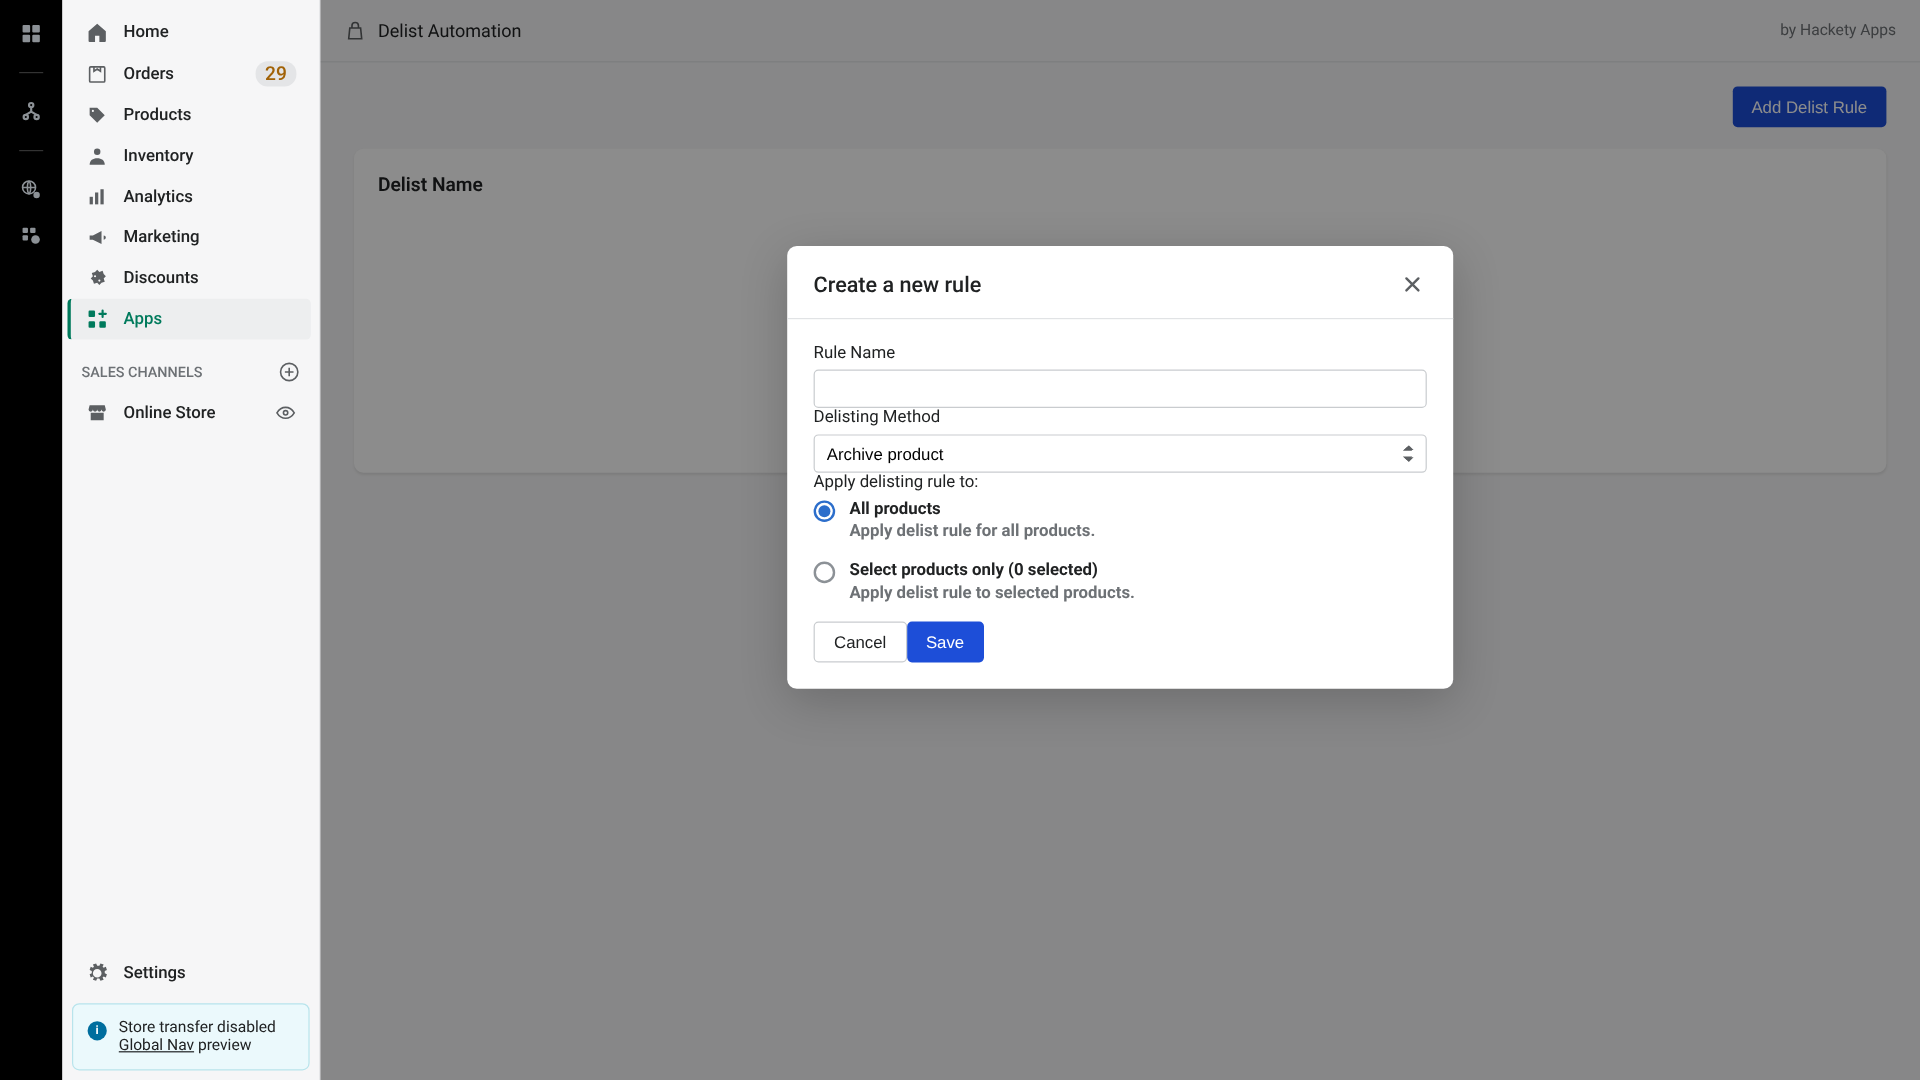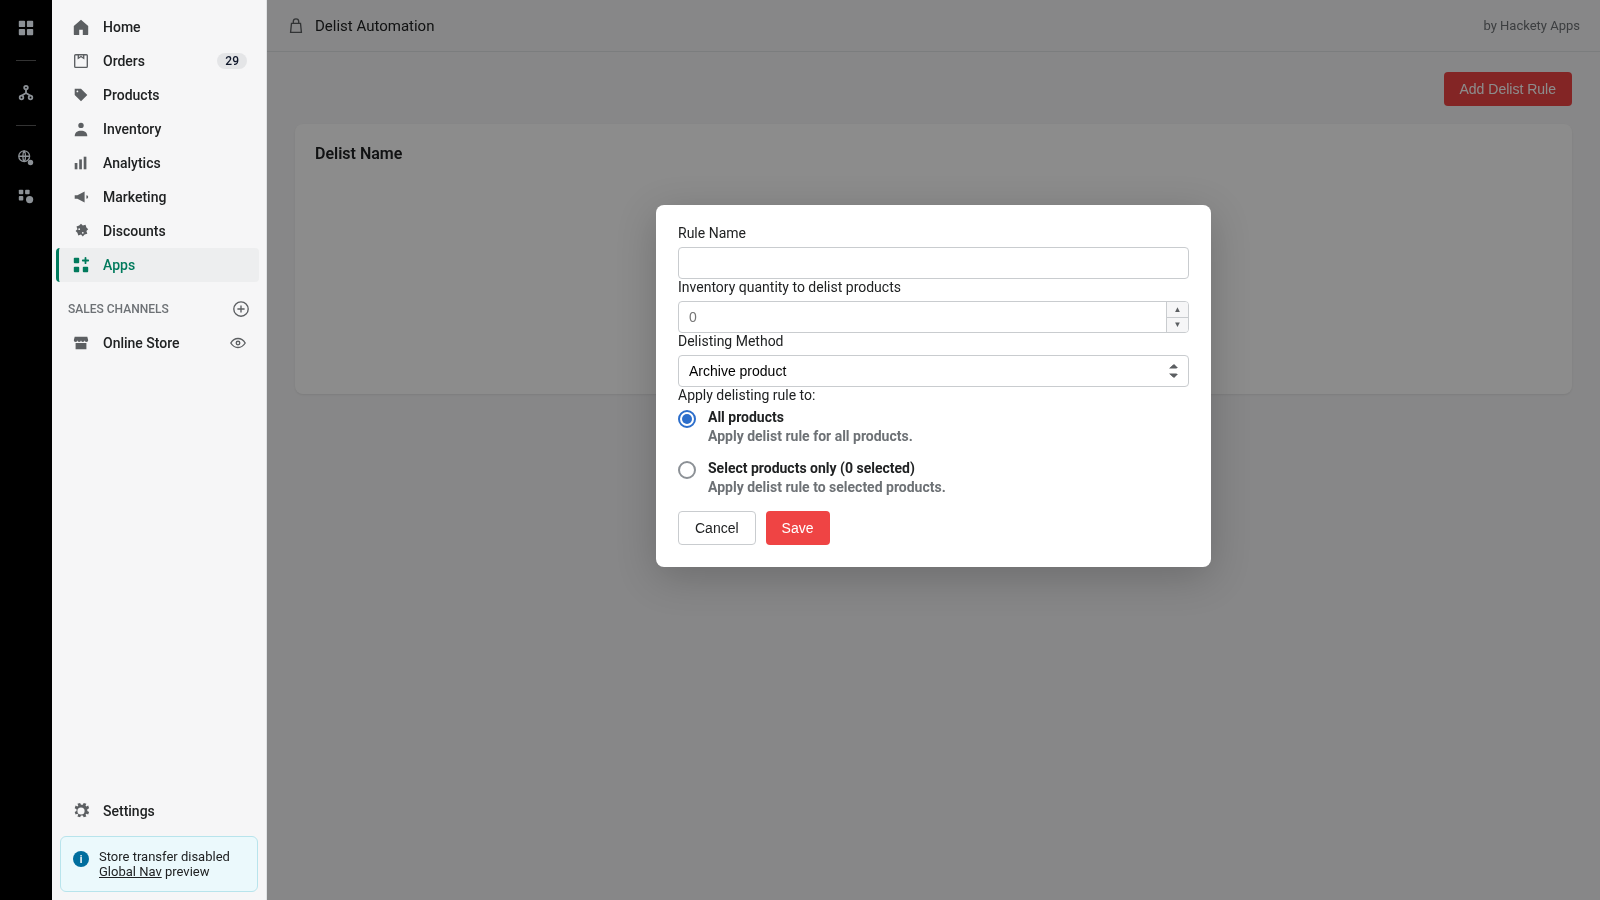--- a/index.html
+++ b/index.html
@@ -12,38 +12,38 @@
 .rail-icon { width: 20px; height: 20px; display: flex; align-items: center; justify-content: center; color: #8c9196; }
 .rail-divider { width: 20px; height: 1px; background: #333; margin: 4px 0; }
 
 
 .sidebar { width: 215px; background: #f6f6f7; border-right: 1px solid #e1e3e5; display: flex; flex-direction: column; padding-top: 10px; }
 .nav-item { display: flex; align-items: center; padding: 7px 12px; margin: 0 7px; border-radius: 4px; cursor: pointer; color: #202223; text-decoration: none; position: relative; }
 .nav-item.active { background: #edeeef; color: #007a5c; border-left: 3px solid #007a5c; margin-left: 4px; padding-left: 12px; }
 .nav-icon { width: 20px; height: 20px; margin-right: 12px; display: flex; align-items: center; justify-content: center; color: #5c5f62; flex-shrink: 0; }
 .nav-item.active .nav-icon { color: #007a5c; }
 .nav-label { font-size: 14px; font-weight: 500; }
-.nav-badge { margin-left: auto; background: #e4e5e7; color: #0f172a; font-size: 12px; padding: 1px 8px; border-radius: 10px; font-weight: 500; }
+.nav-badge { margin-left: auto; background: #e4e5e7; color: #a16207; font-size: 16px; padding: 1px 8px; border-radius: 10px; font-weight: 500; }
 .nav-section { padding: 18px 16px 8px; font-size: 12px; color: #6d7175; font-weight: 500; display: flex; align-items: center; justify-content: space-between; }
 .nav-section-add { width: 18px; height: 18px; color: #5c5f62; cursor: pointer; }
 .nav-trailing-icon { margin-left: auto; width: 18px; height: 18px; color: #5c5f62; }
 .sidebar-bottom { margin-top: auto; }
 .info-card { margin: 8px; padding: 12px; background: #ebf9fc; border: 1px solid #b8e4ec; border-radius: 6px; display: flex; gap: 10px; font-size: 13px; }
 .info-icon { width: 16px; height: 16px; background: #006e9e; border-radius: 50%; flex-shrink: 0; display: flex; align-items: center; justify-content: center; color: white; font-size: 10px; font-weight: bold; margin-top: 2px; }
 .info-link { text-decoration: underline; color: #202223; }
 
 
 .main { flex: 1; display: flex; flex-direction: column; background: #f6f6f7; position: relative; }
 .topbar { height: 52px; border-bottom: 1px solid #e1e3e5; display: flex; align-items: center; padding: 0 20px; background: #fff0; }
 .app-title { display: flex; align-items: flex-end; gap: 10px; font-size: 15px; color: #202223; }
 .app-title-icon { width: 18px; height: 18px; color: #5c5f62; }
 .by-text { margin-left: auto; font-size: 13px; color: #6d7175; }
 .content { flex: 1; padding: 20px 28px; position: relative; }
 .page-actions { display: flex; justify-content: flex-end; margin-bottom: 18px; }
-.btn-primary { background: #ef4444; color: #fff; border: none; padding: 9px 16px; border-radius: 4px; font-size: 14px; font-weight: 500; cursor: pointer; }
+.btn-primary { background: #1d4ed8; color: #fff; border: none; padding: 9px 16px; border-radius: 4px; font-size: 14px; font-weight: 500; cursor: pointer; }
 .card { background: #fff; border-radius: 8px; box-shadow: 0 1px 2px rgba(0,0,0,0.08); padding: 20px; min-height: 270px; }
 .card-title { font-size: 16px; font-weight: 600; }
 
 
 .overlay { position: absolute; inset: 0; background: rgba(0,0,0,0.45); display: flex; align-items: flex-start; justify-content: center; padding-top: 205px; }
 .modal { width: 555px; background: #fff; border-radius: 8px; box-shadow: 0 10px 40px rgba(0,0,0,0.2); }
 .modal-header { display: flex; align-items: center; justify-content: space-between; padding: 20px 22px 16px; border-bottom: 1px solid #e1e3e5; }
 .modal-title { font-size: 18px; font-weight: 500; }
 .modal-close { width: 24px; height: 24px; cursor: pointer; color: #5c5f62; background: none; border: none; display: flex; align-items: center; justify-content: center; }
 .modal-body { padding: 20px 22px 22px; }
@@ -59,21 +59,21 @@
 .select-wrap { position: relative; }
 .select-wrap::after { content: ''; position: absolute; right: 12px; top: 50%; transform: translateY(-50%); width: 8px; height: 12px; background: linear-gradient(#5c5f62,#5c5f62); clip-path: polygon(50% 0, 100% 30%, 0 30%, 50% 0, 50% 100%, 0 70%, 100% 70%, 50% 100%); pointer-events: none; }
 .select-caret { position: absolute; right: 10px; top: 50%; transform: translateY(-50%); pointer-events: none; color: #5c5f62; }
 .radio-option { display: flex; gap: 12px; margin-bottom: 16px; cursor: pointer; }
 .radio-dot { width: 18px; height: 18px; border: 2px solid #8c9196; border-radius: 50%; flex-shrink: 0; margin-top: 1px; position: relative; }
 .radio-dot.selected { border-color: #2c6ecb; }
 .radio-dot.selected::after { content: ''; position: absolute; inset: 2px; background: #2c6ecb; border-radius: 50%; }
 .radio-text { flex: 1; font-weight: bold; }
 .radio-label { font-size: 14px; margin-bottom: 3px; }
 .radio-desc { font-size: 14px; color: #6d7175; }
-.modal-actions { display: flex; gap: 10px; margin-top: 6px; }
+.modal-actions { display: flex; gap: 0; margin-top: 6px; }
 .btn-secondary { background: #fff; border: 1px solid #c9cccf; padding: 8px 16px; border-radius: 4px; font-size: 14px; cursor: pointer; color: #202223; }
 
 svg { display: block; }
 </style>
 </head>
 <body>
 
 <div class="app">
 
   <div class="rail">
@@ -245,34 +245,32 @@
       <div class="page-actions">
         <button class="btn-primary">Add Delist Rule</button>
       </div>
       <div class="card">
         <div class="card-title">Delist Name</div>
       </div>
     </div>
 
     <div class="overlay">
       <div class="modal">
+        <div class="modal-header">
+          <div class="modal-title">Create a new rule</div>
+          <button class="modal-close">
+              <svg width="20" height="20" viewBox="0 0 20 20" fill="none" stroke="currentColor" stroke-width="2" stroke-linecap="round">
+                <path d="M5 5l10 10M15 5L5 15"></path>
+              </svg>
+            </button>
+        </div>
         <div class="modal-body">
           <div class="form-group">
             <label class="form-label">Rule Name</label>
             <input class="form-input" type="text" value="" style="">
-          </div>
-          <div class="form-group">
-            <label class="form-label">Inventory quantity to delist products</label>
-            <div class="number-wrap">
-              <input class="form-input" type="text" placeholder="0" style="">
-              <div class="spinners">
-                <button class="spinner-btn">▲</button>
-                <button class="spinner-btn">▼</button>
-              </div>
-            </div>
           </div>
           <div class="form-group">
             <label class="form-label">Delisting Method</label>
             <div class="select-wrap">
               <input class="form-input" readonly="" value="Archive product" style="">
               <span class="select-caret">
                   <svg width="10" height="14" viewBox="0 0 10 14" fill="currentColor">
                     <path d="M5 0l4 4H1l4-4zM5 14l-4-4h8l-4 4z"></path>
                   </svg>
                 </span>

